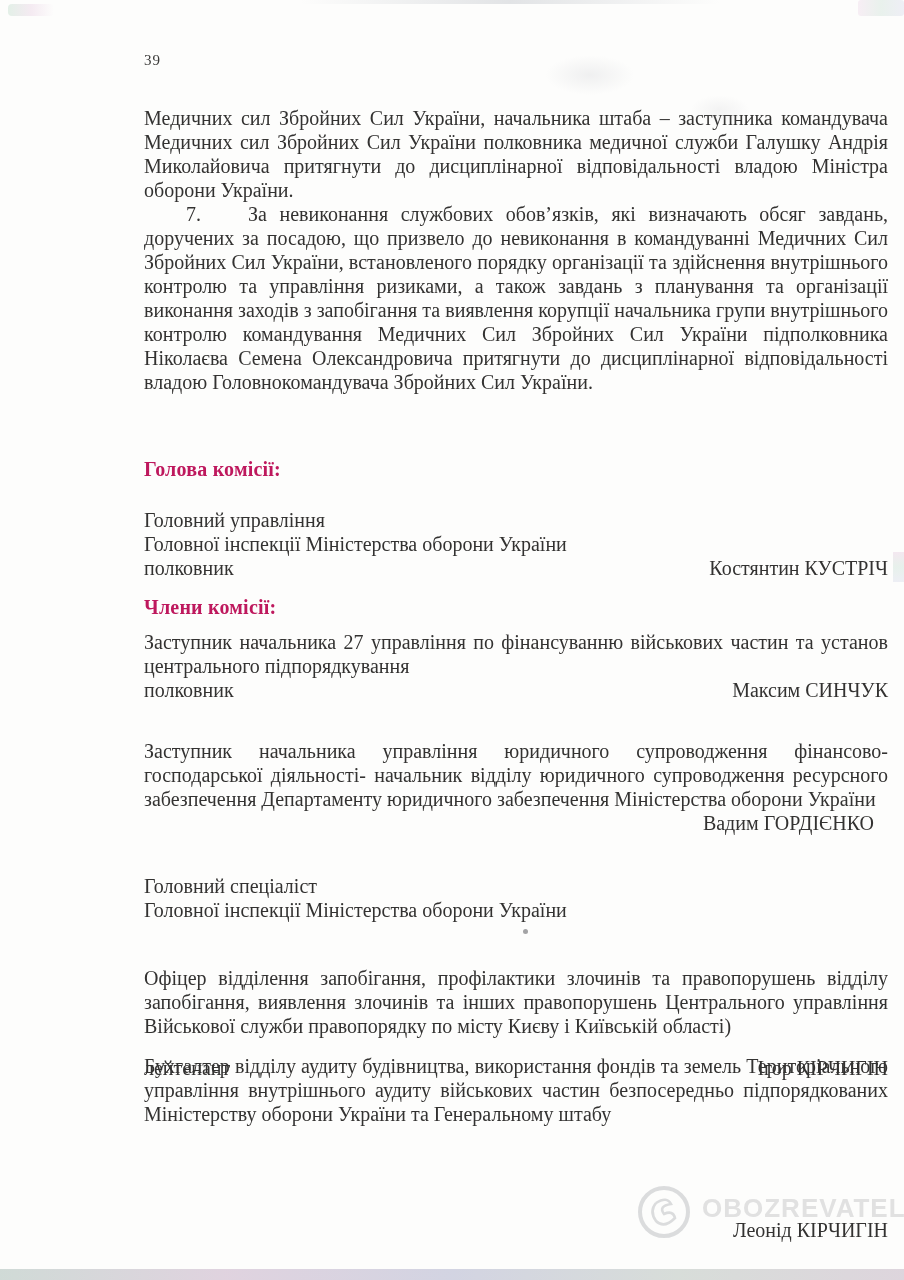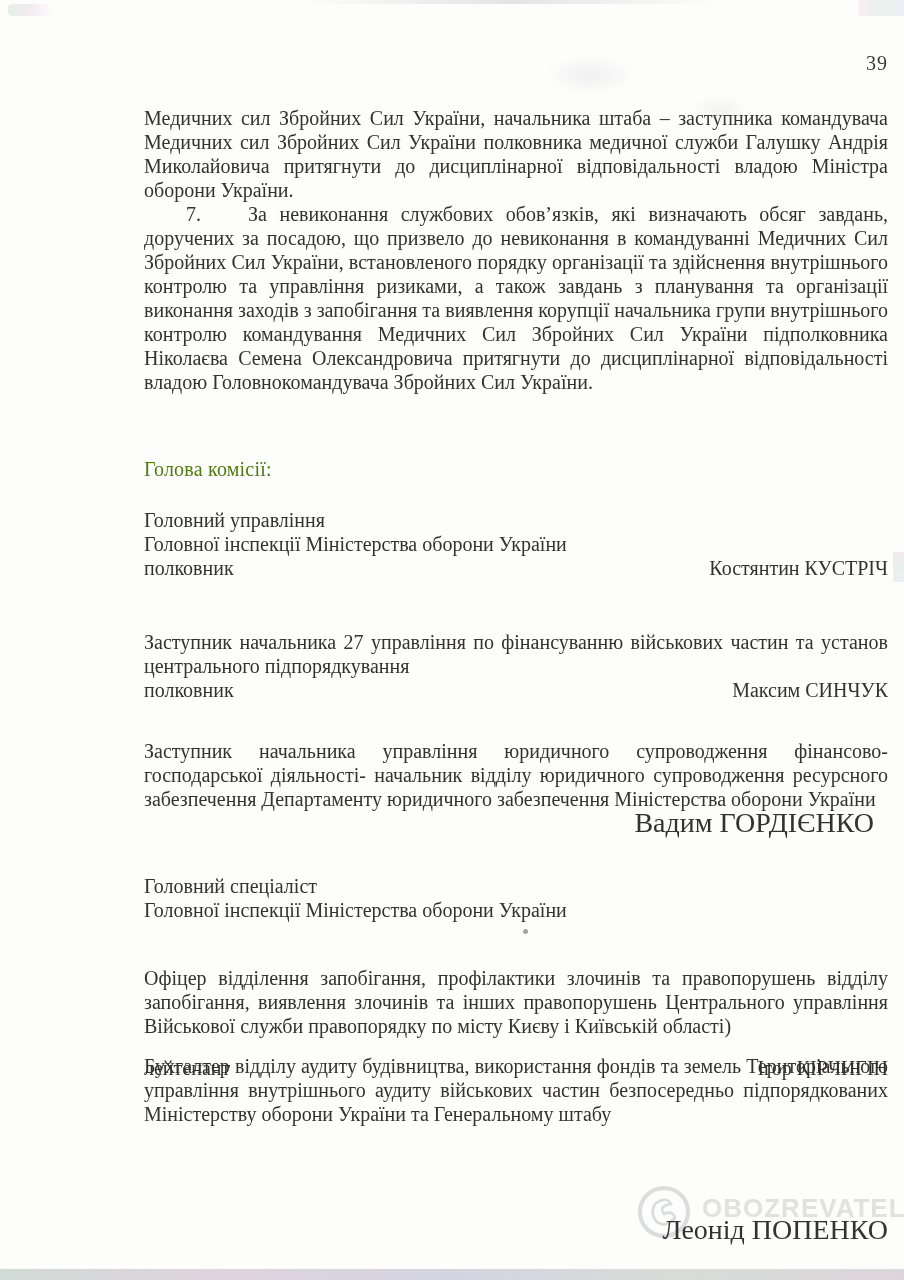--- a/index.html
+++ b/index.html
@@ -6,57 +6,57 @@
   .page{
     position:relative;
     width:904px;height:1280px;
     background:#fdfdfc;
     overflow:hidden;
     font-family:"Liberation Serif","DejaVu Serif",serif;
     color:#333231;
   }
   .abs{position:absolute;left:144px;width:744px;}
   .pageno{
-    text-align:right;
-    font-size:20px;
+    text-align:left;
+    font-size:15px;
     letter-spacing:1px;
     color:#3b3a39;
   }
   .para{
     font-size:20px;
     line-height:24px;
     text-align:justify;
     text-justify:inter-word;
     margin:0;
   }
   .item-no{
     display:inline-block;
     margin-left:42px;
     width:62px;
   }
   .heading{
     font-size:20px;
-    font-weight:normal;
-    color:#4d7c0f;
+    font-weight:bold;
+    color:#be185d;
     letter-spacing:.2px;
   }
   .sig-line{font-size:20px;line-height:24px;}
   .rank-row{
     display:flex;
     justify-content:space-between;
     font-size:20px;
     line-height:24px;
     text-align:right;
   }
   .name{
     white-space:nowrap;
   }
   .name-row{
     text-align:right;
-    font-size:28px;
+    font-size:20px;
     line-height:24px;
     padding-right:14px;
     position:relative;
     z-index:2;
   }
   
   .wm-circle{
     position:absolute;left:637px;top:1185px;
     width:54px;height:54px;
     z-index:1;
@@ -109,20 +109,21 @@
 
   <div class="abs" style="top:508px">
     <div class="sig-line">Головний управління</div>
     <div class="sig-line">Головної інспекції Міністерства оборони України</div>
     <div class="rank-row">
       <span>полковник</span>
       <span class="name">Костянтин КУСТРІЧ</span>
     </div>
   </div>
 
+  <div class="abs heading" style="top:596px">Члени комісії:</div>
 
   <div class="abs" style="top:630px">
     <div class="para">Заступник начальника 27 управління по фінансуванню військових частин та установ центрального підпорядкування</div>
     <div class="rank-row">
       <span>полковник</span>
       <span class="name">Максим СИНЧУК</span>
     </div>
   </div>
 
   <div class="abs" style="top:739px">
@@ -139,21 +140,21 @@
     <span>лейтенант</span>
     <span class="name">Ігор КІРЧИГІН</span>
   </div>
   <div class="abs" style="top:966px">
     <div class="para">Офіцер відділення запобігання, профілактики злочинів та правопорушень відділу запобігання, виявлення злочинів та інших правопорушень Центрального управління Військової служби правопорядку по місту Києву і Київській області)</div>
   </div>
 
   <div class="abs" style="top:1054px">
     <div class="para">Бухгалтер відділу аудиту будівництва, використання фондів та земель Територіального управління внутрішнього аудиту військових частин безпосередньо підпорядкованих Міністерству оборони України та Генеральному штабу</div>
   </div>
-  <div class="abs name-row" style="top:1218px">Леонід ПОПЕНКО</div>
+  <div class="abs name-row" style="top:1218px">Леонід КІРЧИГІН</div>
 
   <div class="wm-circle">
     <svg width="54" height="54" viewBox="0 0 54 54">
       <circle cx="27" cy="27" r="24" fill="none" stroke="rgba(172,175,178,0.42)" stroke-width="4"></circle>
       <path d="M19 18 q11 -7 15 1 q-13 2 -7 10 q9 -4 11 4 q-11 11 -19 3 q-7 -10 0 -18" fill="none" stroke="rgba(172,175,178,0.42)" stroke-width="2.6"></path>
     </svg>
   </div>
   <div class="wm-text">OBOZREVATEL</div>
 
   <div class="artifact smudge1"></div>

